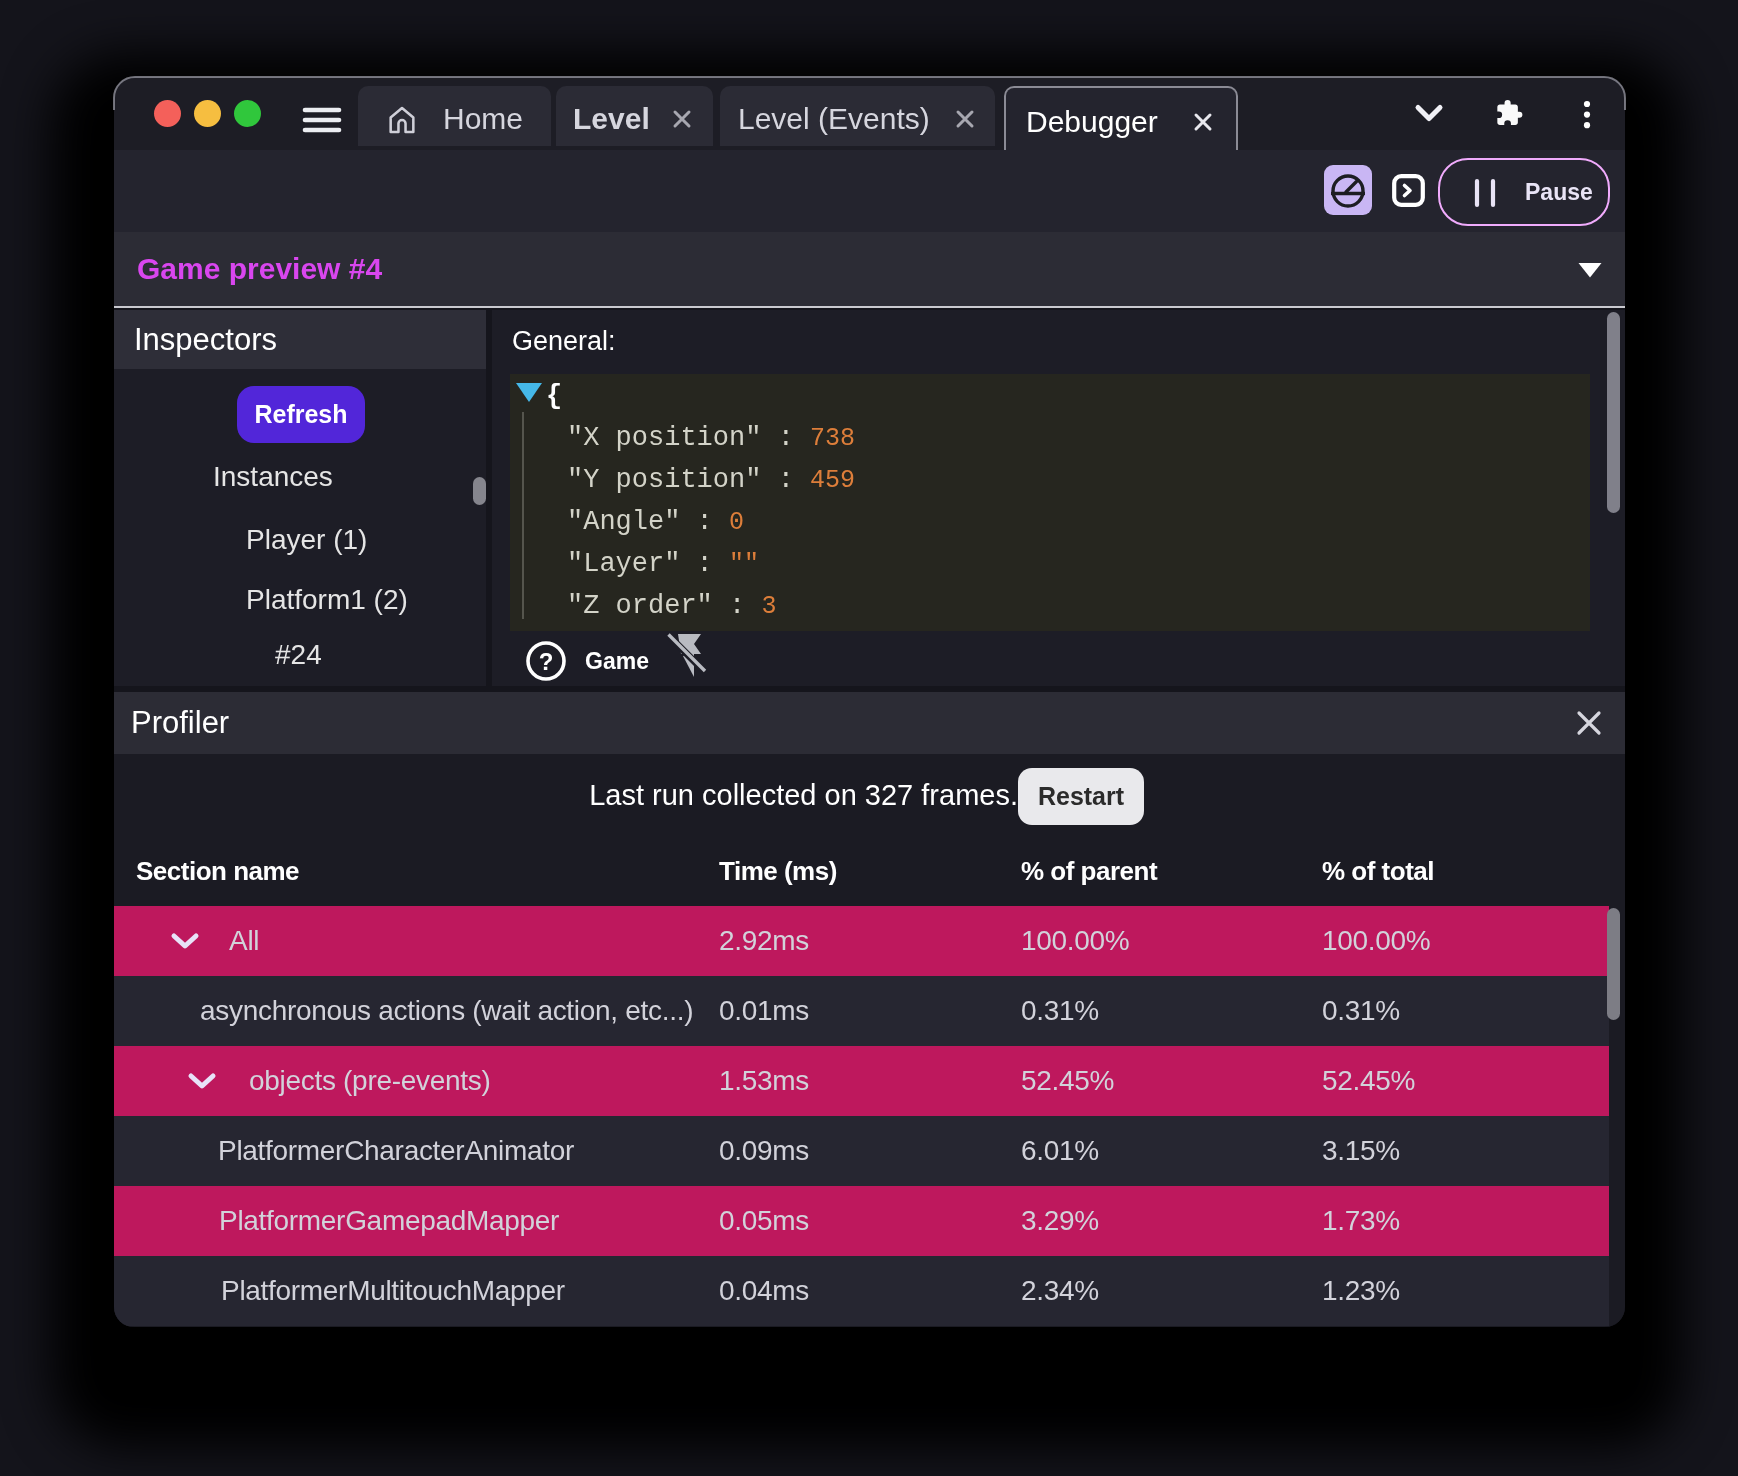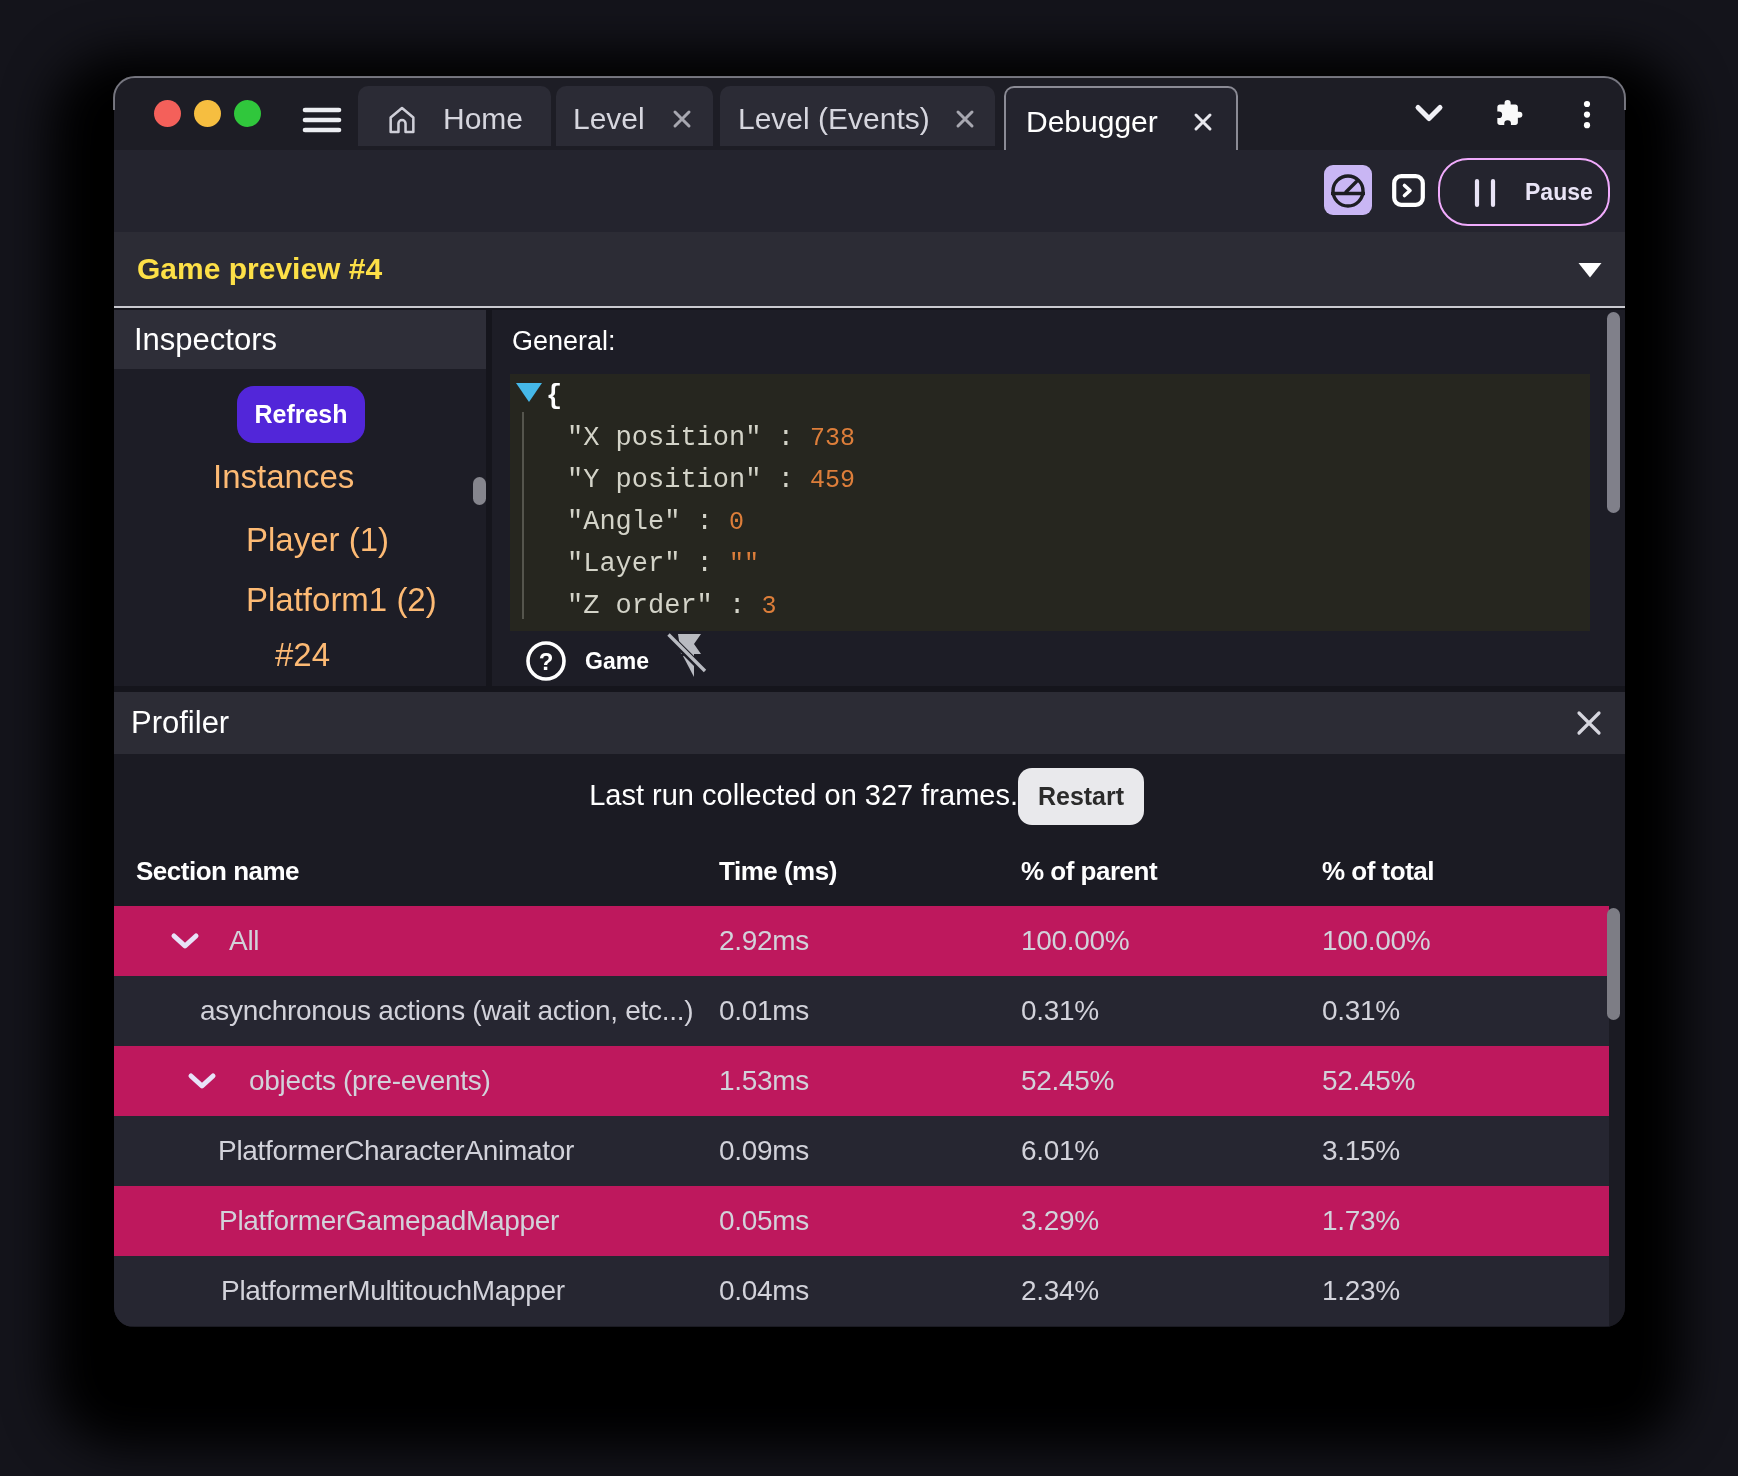--- a/index.html
+++ b/index.html
@@ -32,31 +32,31 @@
   #pausebtn { position:absolute; left:1324px; top:8px; width:172px; height:68px; border-radius:30px;
     border:2px solid #f0abfc; color:#e9e4f6; }
   #pausebtn .bars { position:absolute; left:34px; top:18px; }
   #pausebtn .ptxt { position:absolute; left:85px; top:50%; transform:translateY(-50%);
     font-size:23px; font-weight:bold; }
 
   
   #gamebar { position:absolute; left:0; top:155px; width:100%; height:76px; background:#2c2c35;
     border-bottom:2px solid #c9c9cf; }
   #gamebar .t { position:absolute; left:23px; top:50%; transform:translateY(-50%);
-    font-size:30px; font-weight:bold; color:#fde047; }
+    font-size:30px; font-weight:bold; color:#d946ef; }
   #gamebar svg { position:absolute; left:1463px; top:29px; }
 
   
   #leftpanel { position:absolute; left:0; top:233px; width:372px; height:376px; background:#1d1d26; }
   #leftpanel .hdr { position:absolute; left:0; top:0; width:100%; height:59px; background:#2e2e38; }
   #leftpanel .hdr span { position:absolute; left:20px; top:50%; transform:translateY(-50%);
     font-size:31px; color:#fff; }
   #refreshbtn { position:absolute; left:123px; top:76px; width:128px; height:57px; border-radius:17px;
     background:#5226d9; color:#fff; font-size:25px; font-weight:bold; text-align:center; line-height:57px; }
-  .litem { position:absolute; color:#fdba74; font-size:33px; white-space:nowrap; transform:translateY(-50%); }
+  .litem { position:absolute; color:#e5e5e5; font-size:28px; white-space:nowrap; transform:translateY(-50%); }
   #lp-scroll { position:absolute; left:359px; top:167px; width:13px; height:28px; border-radius:7px; background:#85858d; }
 
   #rightpanel { position:absolute; left:378px; top:233px; width:1133px; height:376px; background:#1d1d26; }
   #rightpanel .gen { position:absolute; left:20px; top:31px; transform:translateY(-50%);
     font-size:27px; color:#fff; }
   #codeblock { position:absolute; left:18px; top:64px; width:1080px; height:257px; background:#26261f; }
   .codeline { position:absolute; left:57px; font-family:"Liberation Mono", monospace; font-size:27px;
     color:#d3d3c8; white-space:pre; transform:translateY(-50%); }
   .codeline .num { color:#dd7e3a; font-size:25px; }
   #guide { position:absolute; left:12px; top:38px; width:2px; height:207px; background:#55554d; }
@@ -91,21 +91,21 @@
       <line x1="3" y1="4" x2="37" y2="4" stroke="#eceef2" stroke-width="4.6" stroke-linecap="round"></line>
       <line x1="3" y1="14" x2="37" y2="14" stroke="#eceef2" stroke-width="4.6" stroke-linecap="round"></line>
       <line x1="3" y1="24" x2="37" y2="24" stroke="#eceef2" stroke-width="4.6" stroke-linecap="round"></line>
     </svg>
     <div class="tab" id="tab-home" style="left:244px;width:193px;">
       <svg width="34" height="34" viewBox="0 0 24 24" style="position:absolute;left:27px;top:17px;">
         <path d="M4 10.2 12 3.5 20 10.2 V20.5 H14.5 V14.5 a2.5 2.5 0 0 0 -5 0 V20.5 H4 Z" fill="none" stroke="#cfcfd8" stroke-width="1.8" stroke-linejoin="round" stroke-linecap="round"></path>
       </svg>
       <span class="lbl" style="left:85px;">Home</span>
     </div>
-    <div class="tab" id="tab-level" style="left:442px;width:157px;">
+    <div class="tab" id="tab-level" style="left:442px;width:157px;font-weight:bold;">
       <span class="lbl" style="left:17px;">Level</span>
       <svg class="xicon" style="left:112px;" width="28" height="28" viewBox="0 0 28 28">
         <path d="M7 7 21 21 M21 7 7 21" stroke="#a7a7b0" stroke-width="3" stroke-linecap="round"></path>
       </svg>
     </div>
     <div class="tab" id="tab-levelevents" style="left:606px;width:275px;">
       <span class="lbl" style="left:18px;">Level (Events)</span>
       <svg class="xicon" style="left:231px;" width="28" height="28" viewBox="0 0 28 28">
         <path d="M7 7 21 21 M21 7 7 21" stroke="#a7a7b0" stroke-width="3" stroke-linecap="round"></path>
       </svg>

